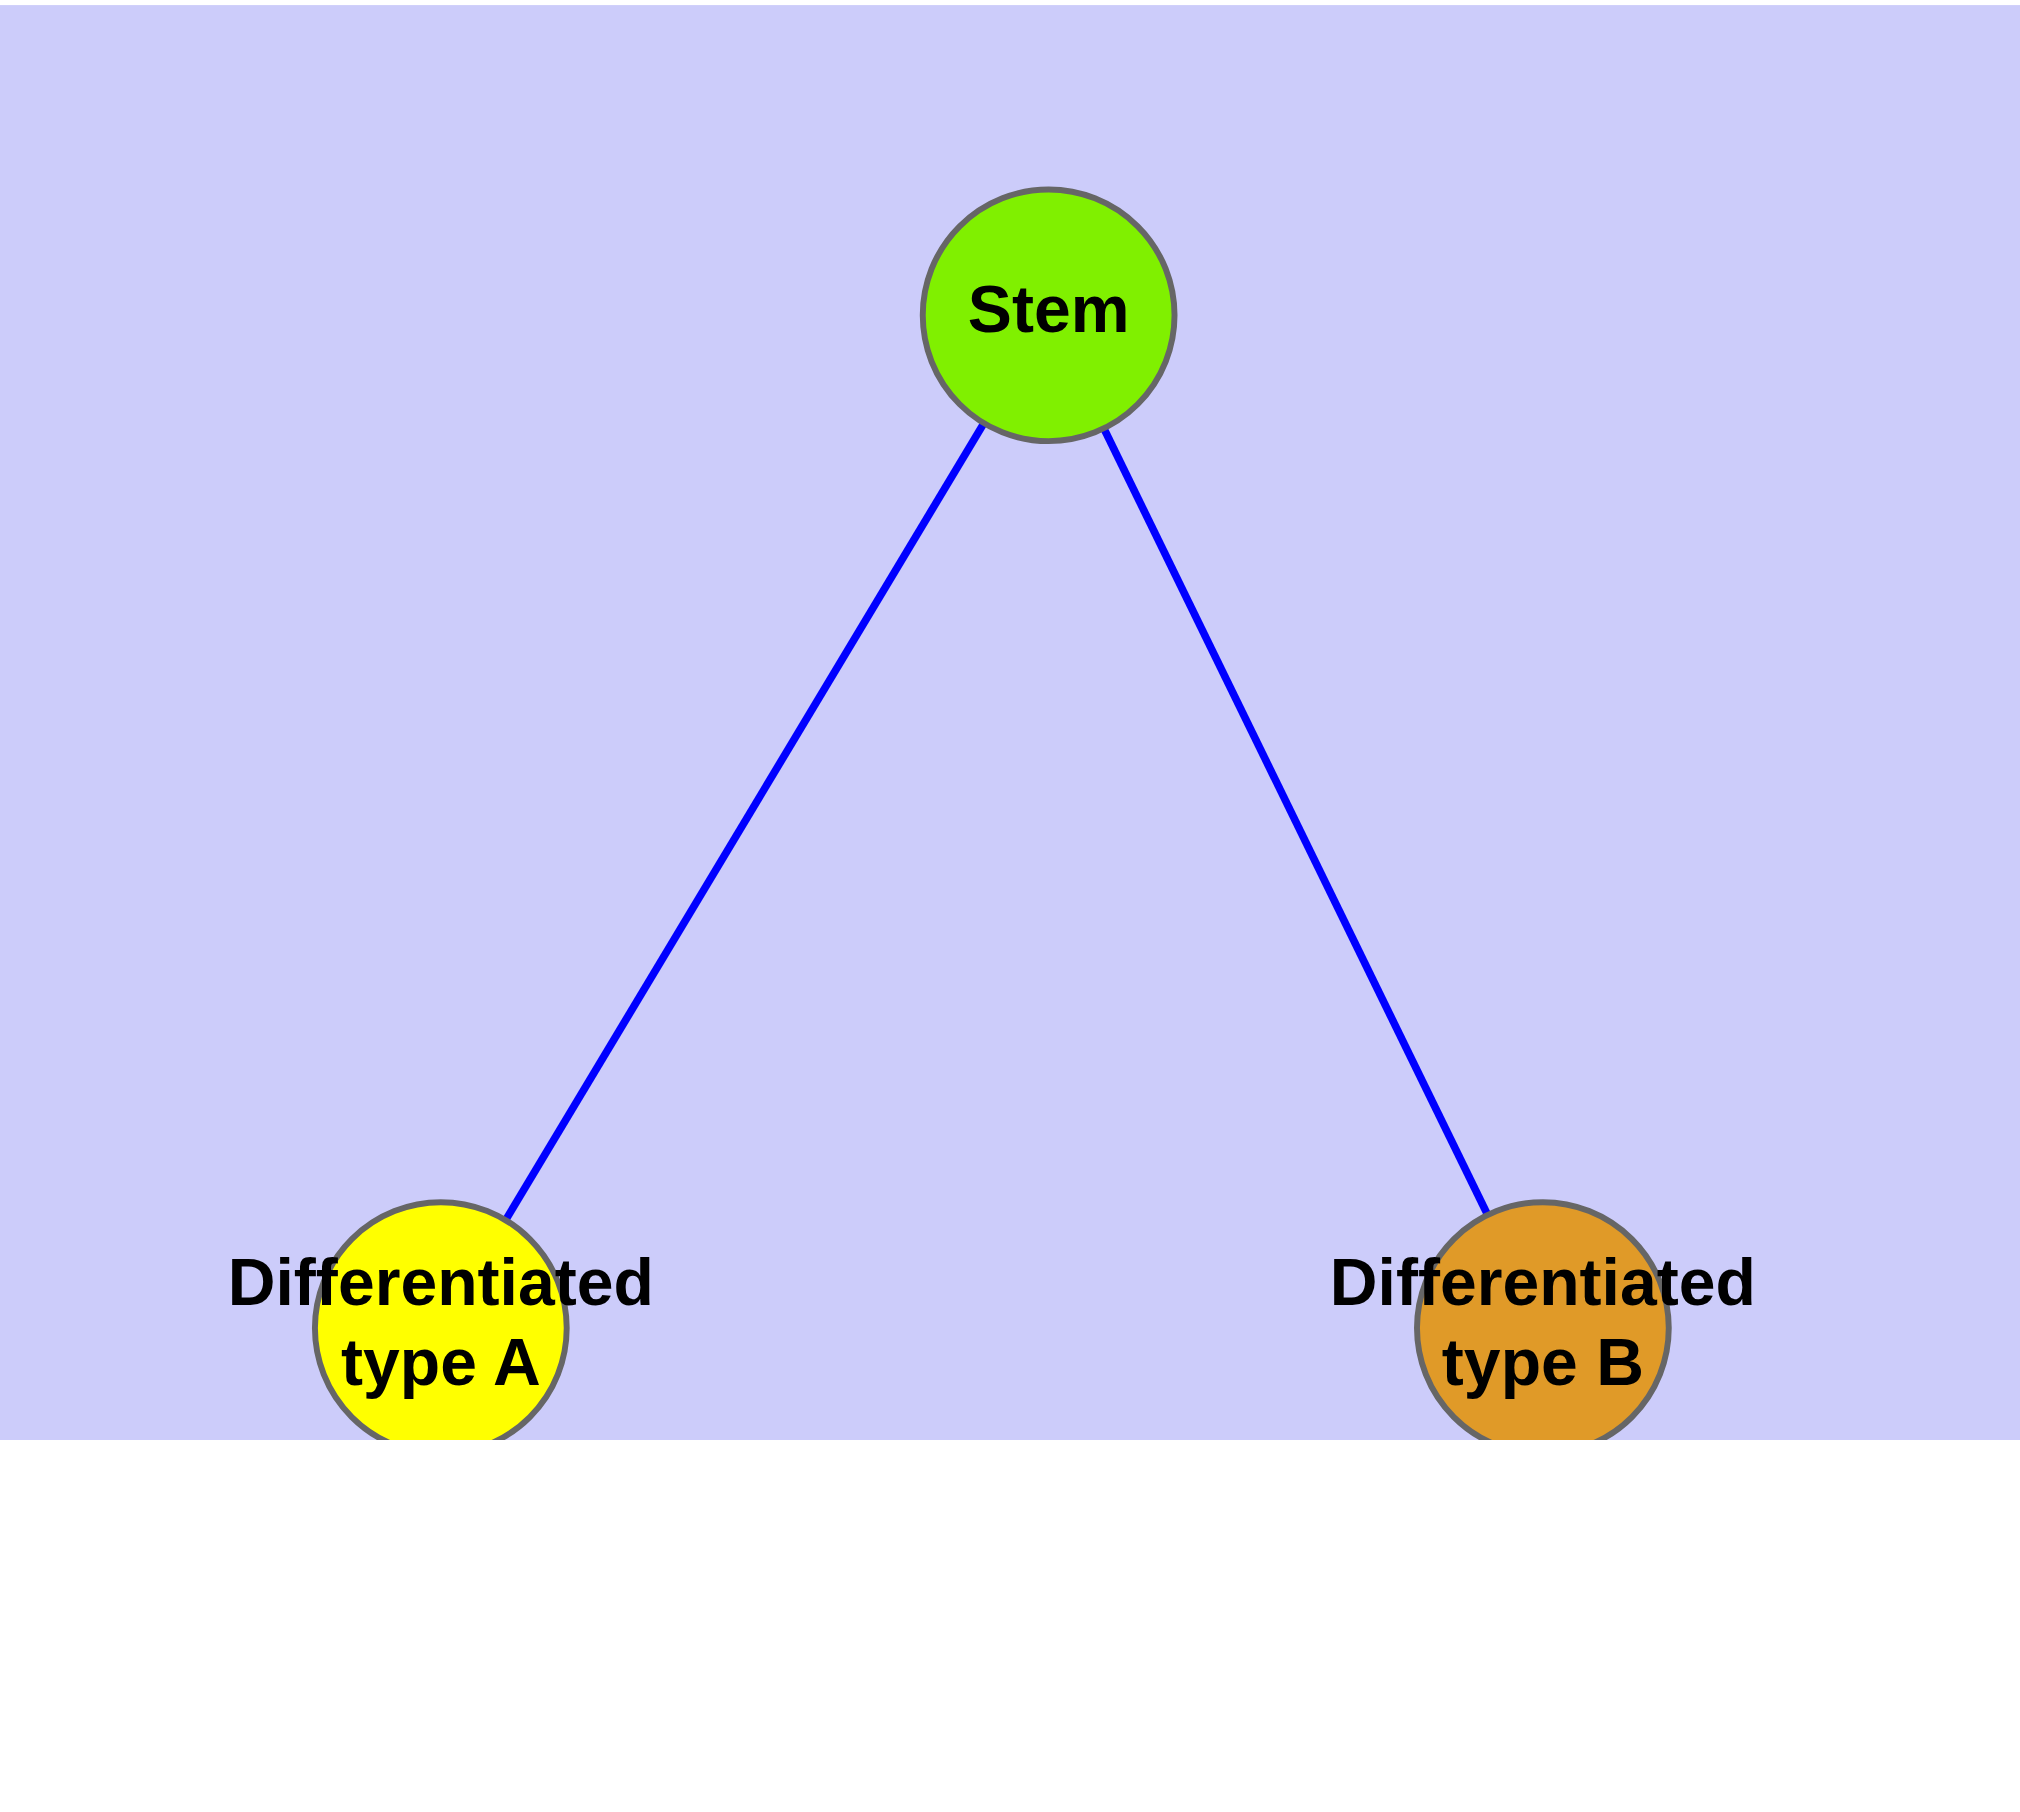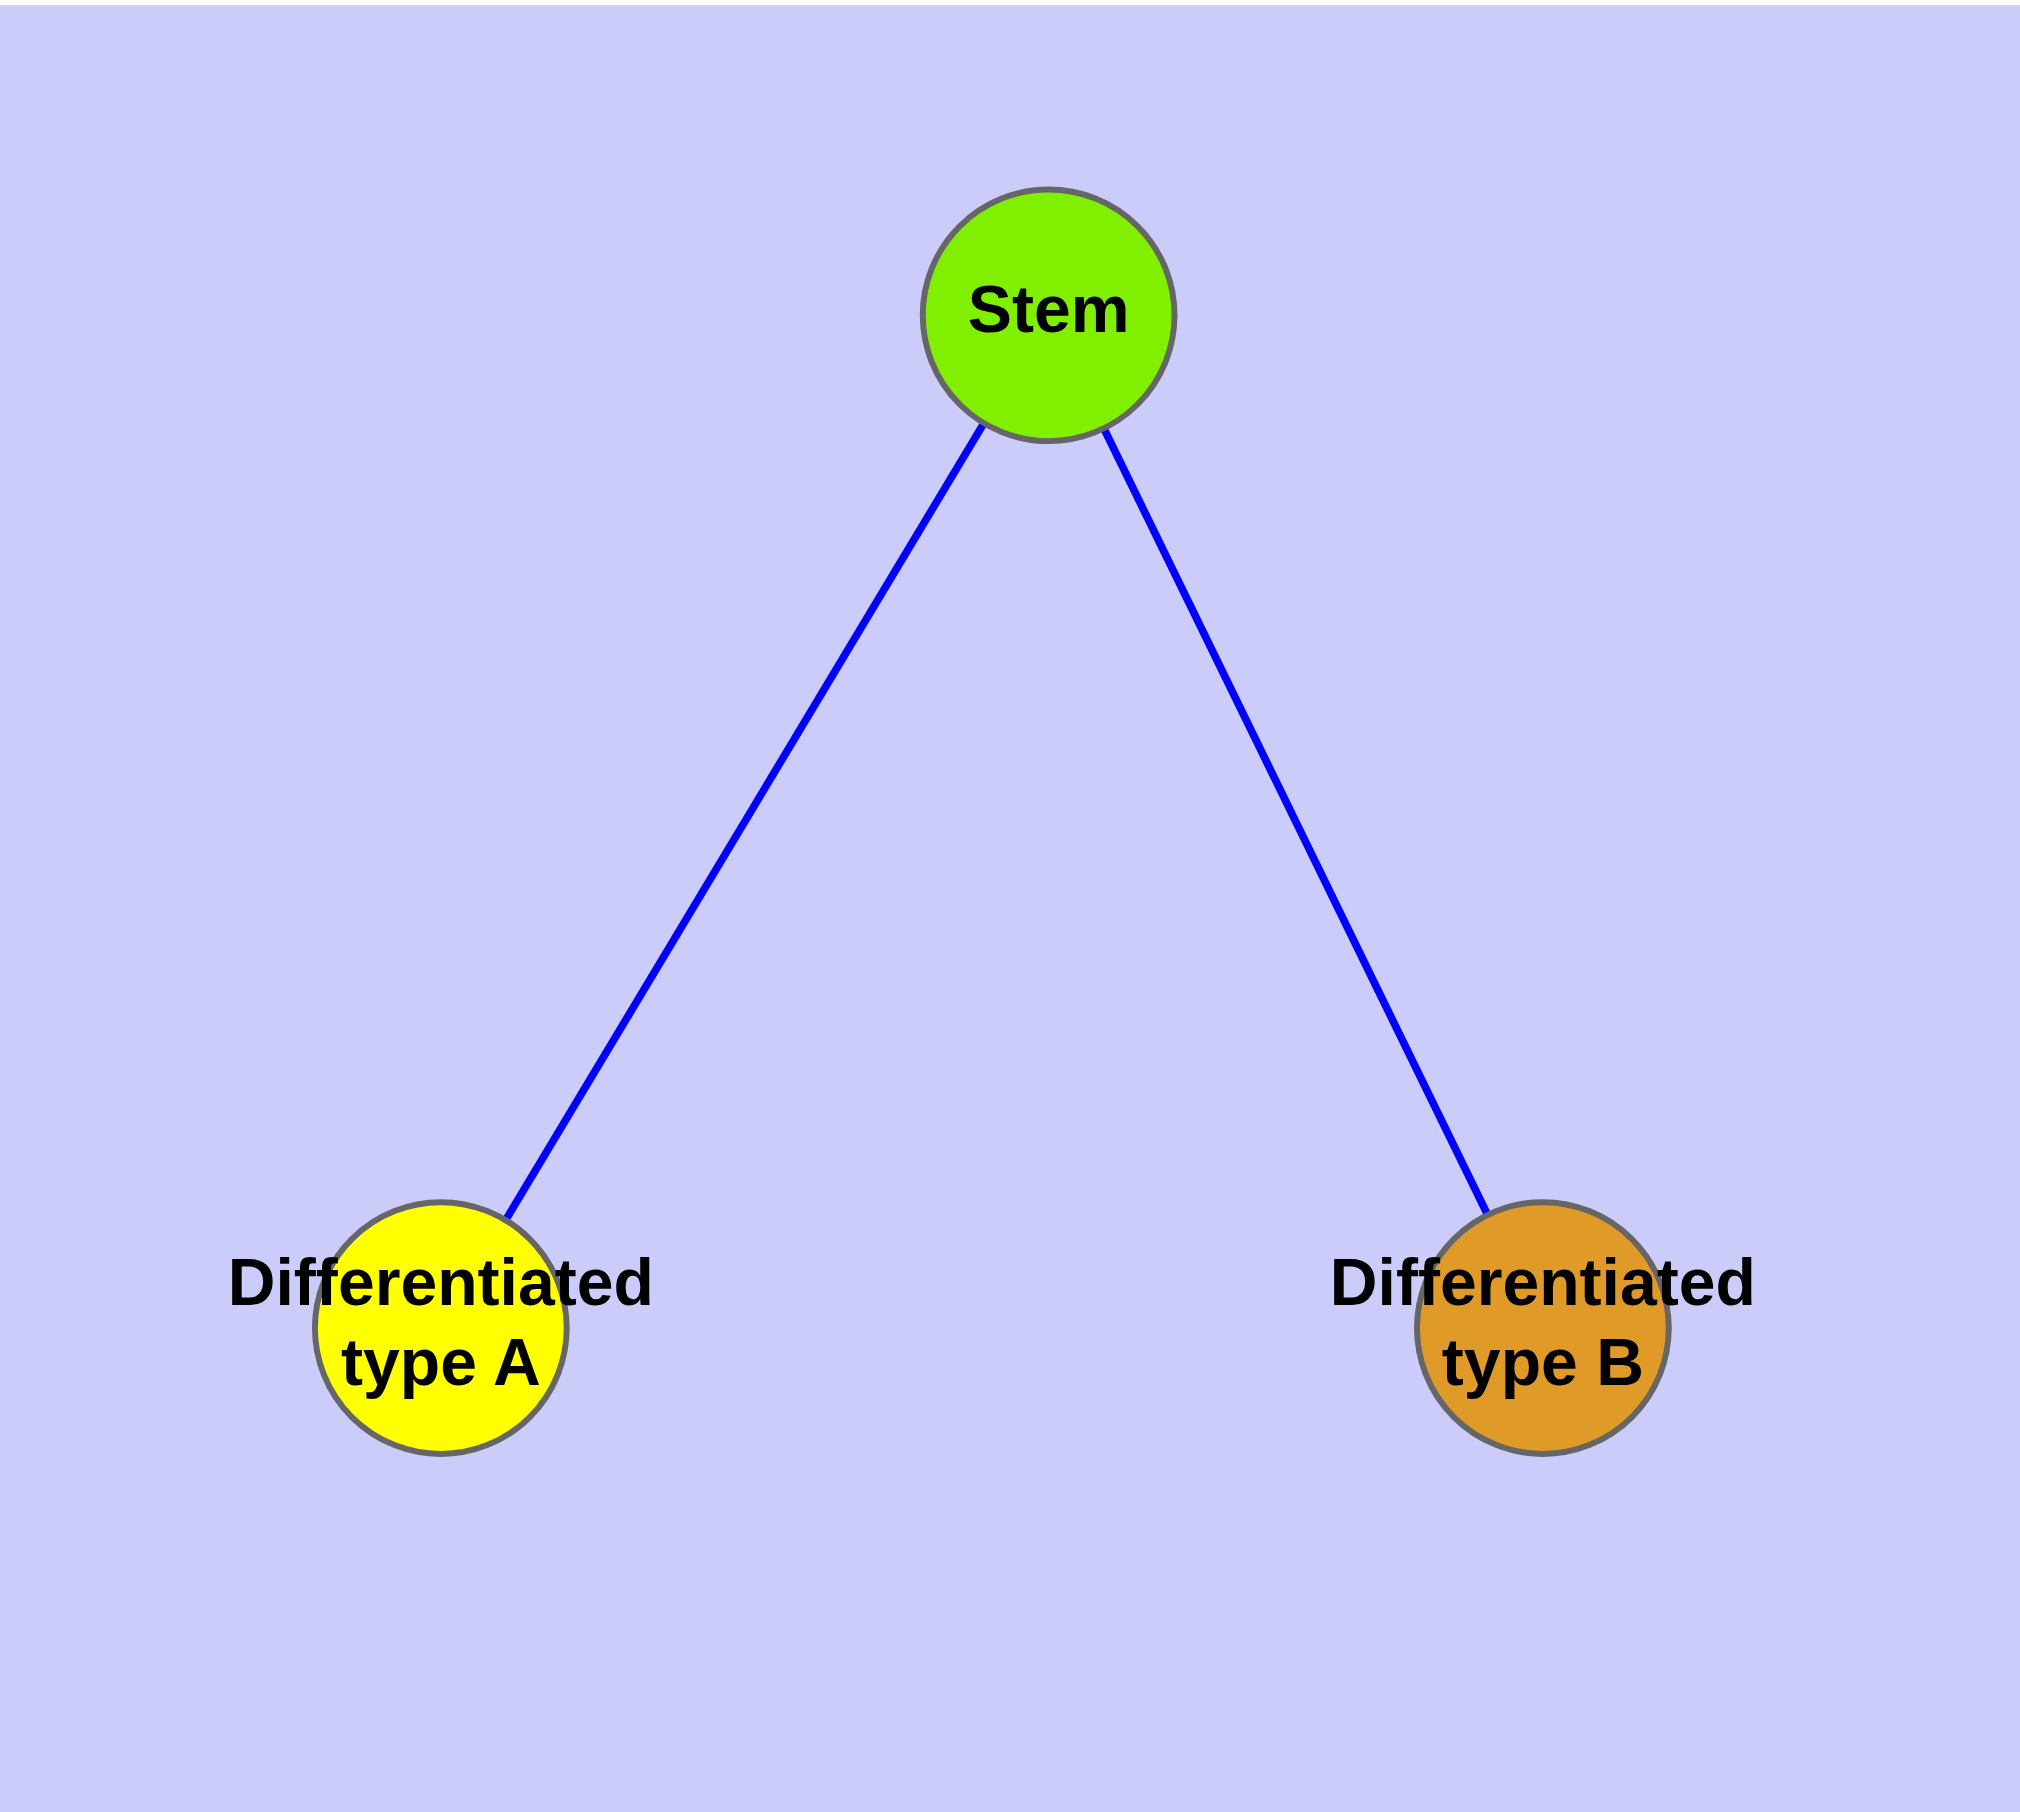--- a/index.html
+++ b/index.html
@@ -28,21 +28,21 @@
     font-weight: bold;
     fill: #000000;
     text-anchor: middle;
     dominant-baseline: middle;
     white-space: pre;
   }
 </style>
 </head>
 <body>
 
-<div id="canvas" style="width: 2021px; height: 1812px; background: rgb(255, 255, 255);">
+<div id="canvas" style="width: 2021px; height: 1440px; background: rgb(255, 255, 255);">
   <svg id="graph-svg" viewBox="0 0 2384 2138" xmlns="http://www.w3.org/2000/svg" preserveAspectRatio="none" style="width: 2021px; height: 1812px;">
     <rect id="bg-rect" x="0" y="6" width="2384" height="2132" fill="#ccccfa"></rect>
     <g id="edges-layer">
         <line x1="1237" y1="372" x2="520" y2="1567" stroke="#0000ff" stroke-width="9" stroke-linecap="butt"></line>
         <line x1="1237" y1="372" x2="1820" y2="1567" stroke="#0000ff" stroke-width="9" stroke-linecap="butt"></line>
       </g>
     <g id="nodes-layer">
         <circle cx="1237" cy="372" r="148.5" fill="#80f000" stroke="#666666" stroke-width="7"></circle>
         <circle cx="520" cy="1567" r="148.5" fill="#ffff00" stroke="#666666" stroke-width="7"></circle>
         <circle cx="1820" cy="1567" r="148.5" fill="#e09a28" stroke="#666666" stroke-width="7"></circle>

